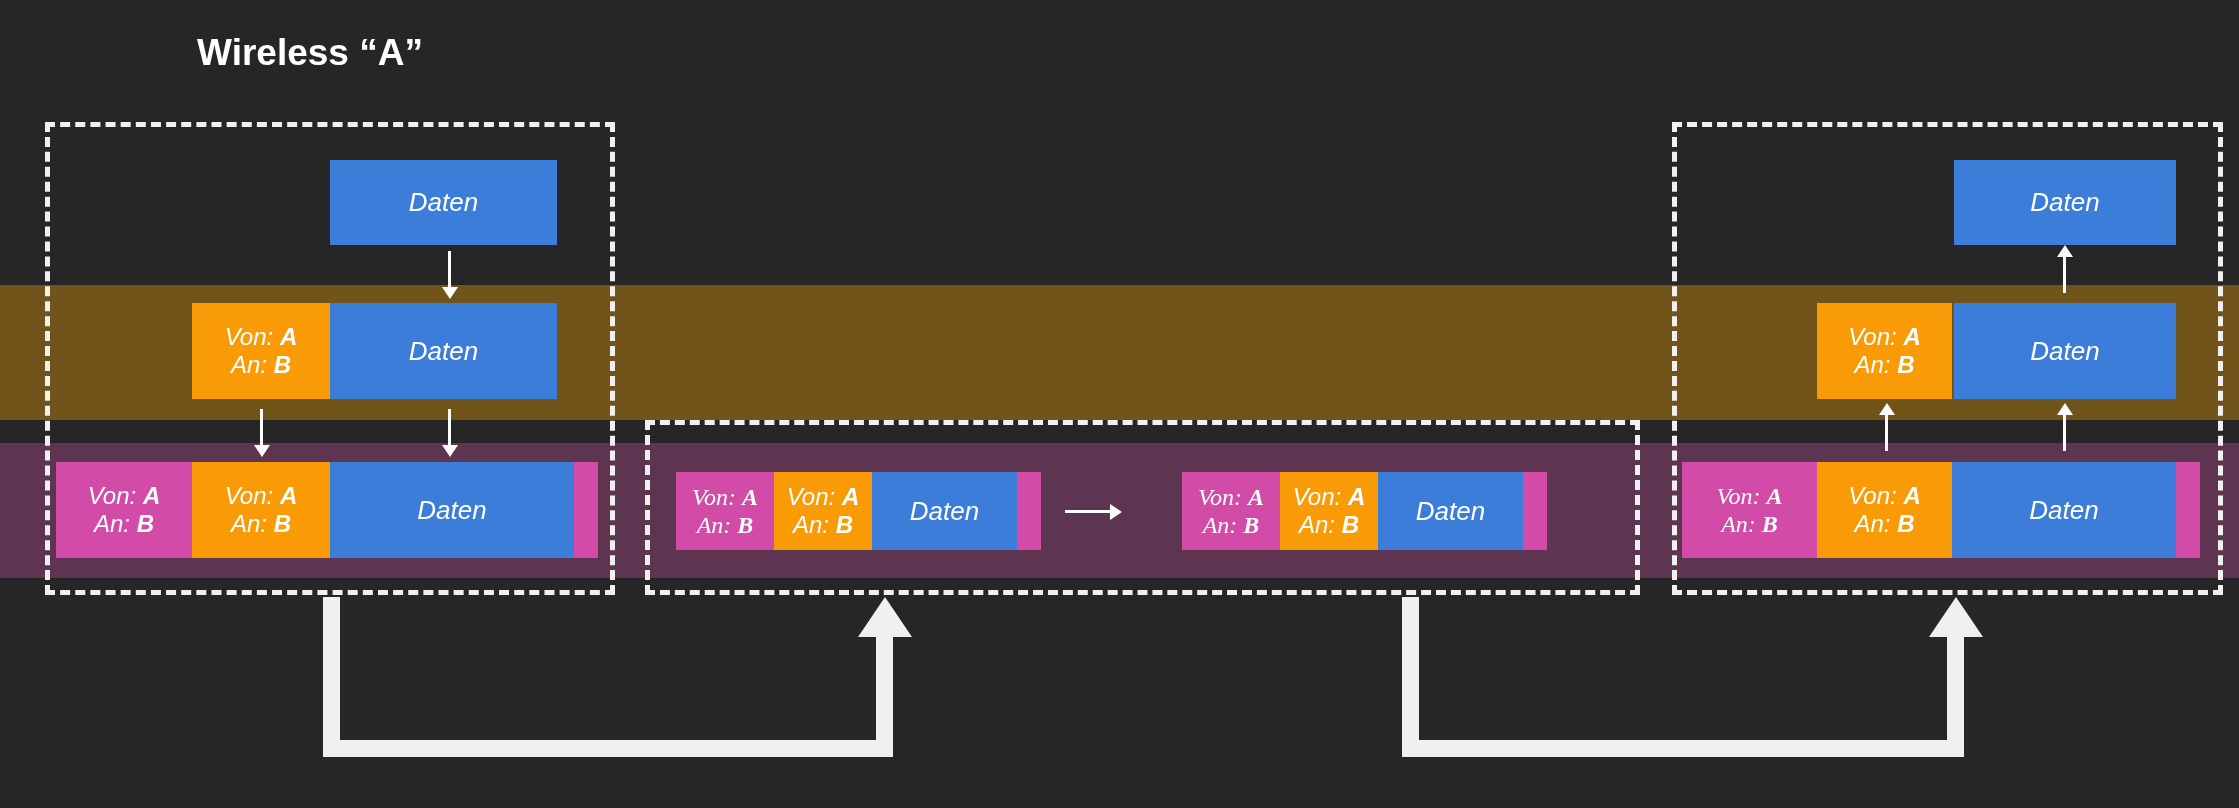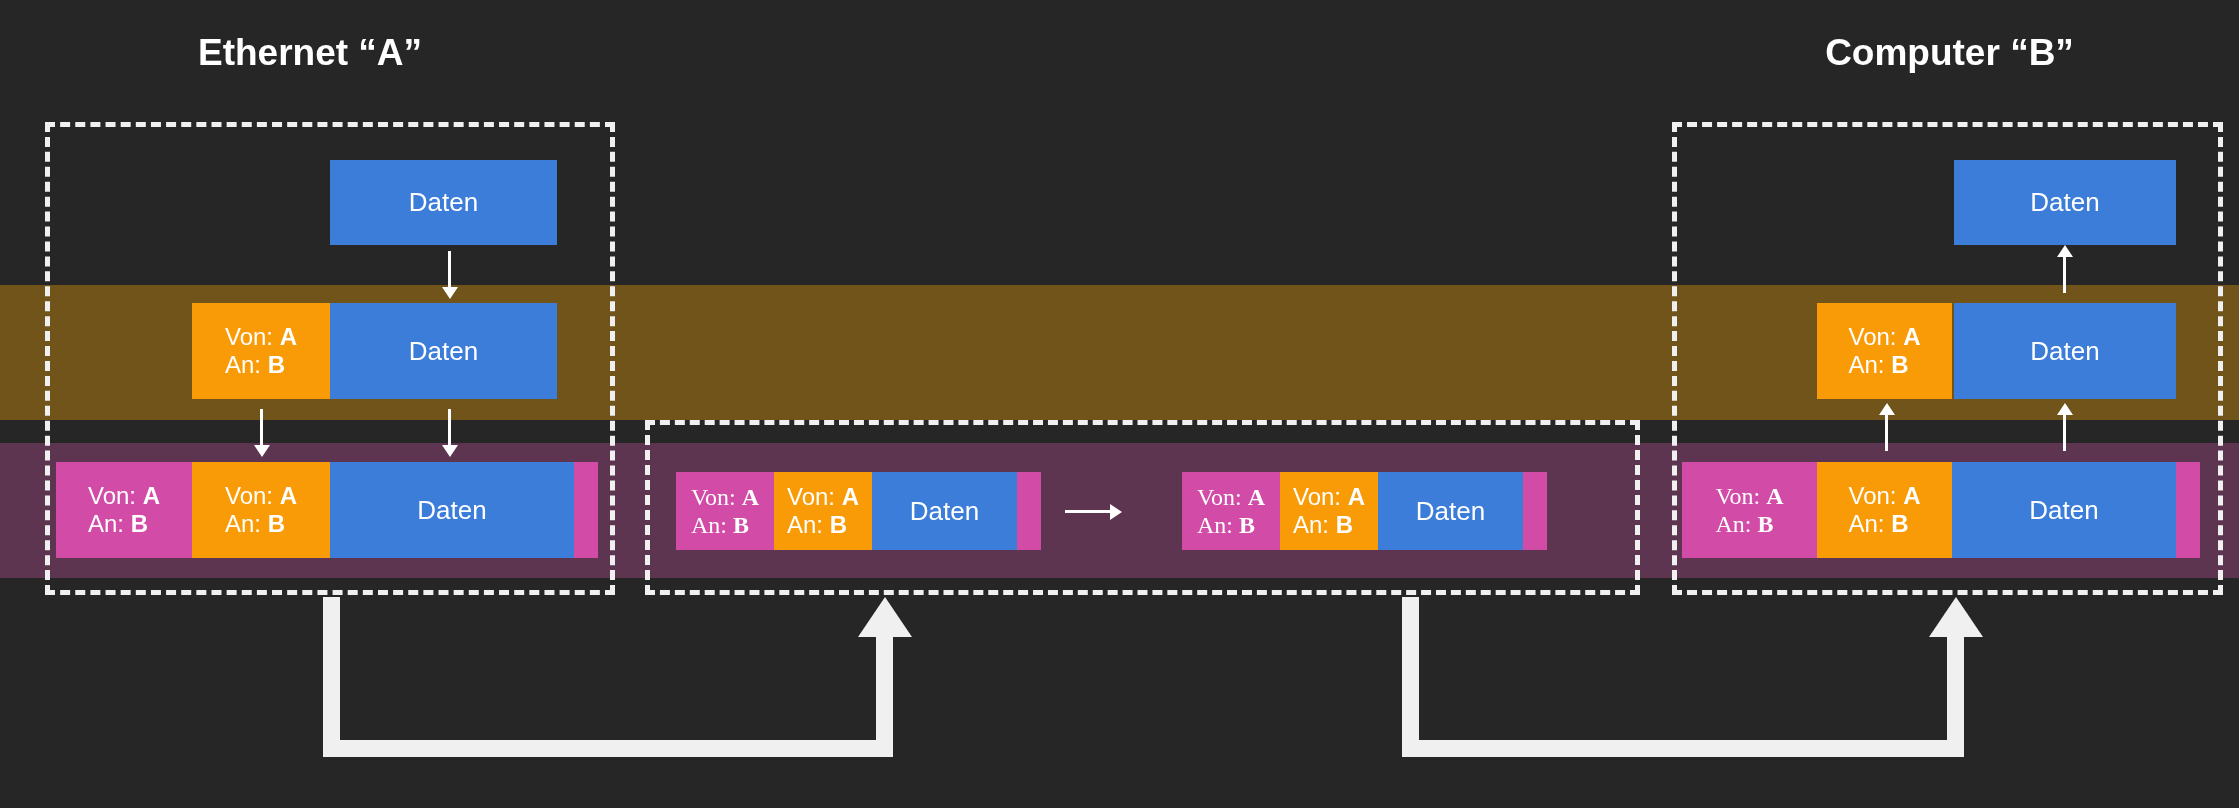--- a/index.html
+++ b/index.html
@@ -55,21 +55,23 @@
   #box-b{left:1672px;top:122px;width:551px;height:473px;}
 
   
   .blk{
     position:absolute;
     box-sizing:border-box;
     display:flex;
     align-items:center;
     justify-content:center;
     color:#ffffff;
+    text-align:center;
     line-height:1.18;
+    font-style:italic;
   }
   .blk-data{background:#3b7dd8;font-size:26px;}
   .blk-ip{background:#f99b07;font-size:24px;font-family:"Liberation Sans",sans-serif;}
   .blk-mac{background:#d24ba6;font-size:24px;font-family:"Liberation Serif",serif;}
   .blk-mac-sans{background:#d24ba6;font-size:24px;font-family:"Liberation Sans",sans-serif;}
   .blk-trail{background:#d24ba6;}
   .blk b{font-weight:bold;}
 
   
   .arr{position:absolute;width:3px;background:#ffffff;}
@@ -107,22 +109,21 @@
 <body>
 
 <div id="stage">
 
   <div class="band" id="band-ip"></div>
   <div class="band" id="band-eth"></div>
 
   <div class="band-label" id="label-ip">IP</div>
   <div class="band-label" id="label-eth">Ethernet/WLAN</div>
 
-  <div class="title" id="title-a">Ethernet “A”</div>
-  <div class="title" id="title-b">Computer “B”</div>
+  <div class="title" id="title-a">Wireless “A”</div>
 
   <div class="devbox" id="box-a"></div>
   <div class="devbox" id="box-sw"></div>
   <div class="devbox" id="box-b"></div>
 
   <div class="blk blk-data" style="left:330px;top:160px;width:227px;height:85px;">
     <span>Daten</span>
   </div>
 
   <div class="blk blk-ip" style="left:192px;top:303px;width:138px;height:96px;">

